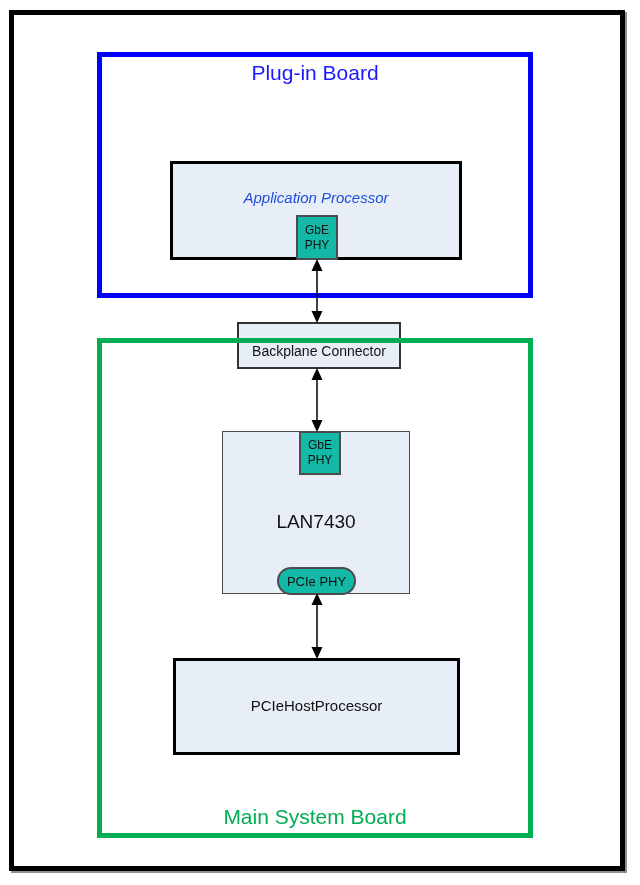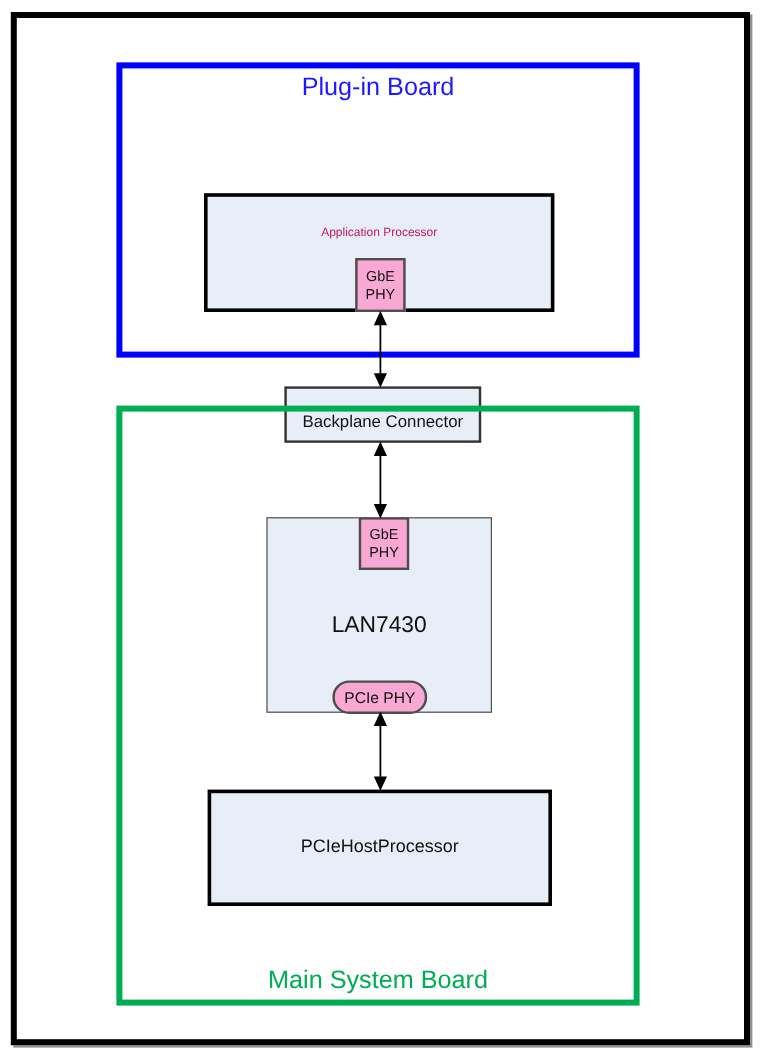--- a/index.html
+++ b/index.html
@@ -57,25 +57,25 @@
     z-index: 3;
   }
   .thick-border { border: 3px solid #000000; }
   .thin-border  { border: 1px solid #4D4D4D; }
 
   .app-processor {
     left: 170px; top: 161px; width: 292px; height: 99px;
   }
   .app-processor-label {
     left: 170px; top: 189px; width: 292px;
-    text-align: center; font-size: 10px; color: #be185d; z-index: 3;
+    text-align: center; font-size: 15px; color: #1d4ed8; z-index: 3; font-style: italic;
   }
 
   .phy-box {
-    background: #f9a8d4;
+    background: #14b8a6;
     border: 2px solid #4D4D4D;
     display: flex; flex-direction: column;
     align-items: center; justify-content: center;
     font-size: 12px; line-height: 15px; color: #111;
     text-align: center;
     z-index: 4;
   }
   .app-gbe-phy  { left: 296px; top: 215px; width: 42px; height: 45px; }
   .lan-gbe-phy  { left: 299px; top: 431px; width: 42px; height: 44px; }
   .lan-pcie-phy { left: 277px; top: 567px; width: 79px; height: 28px;

